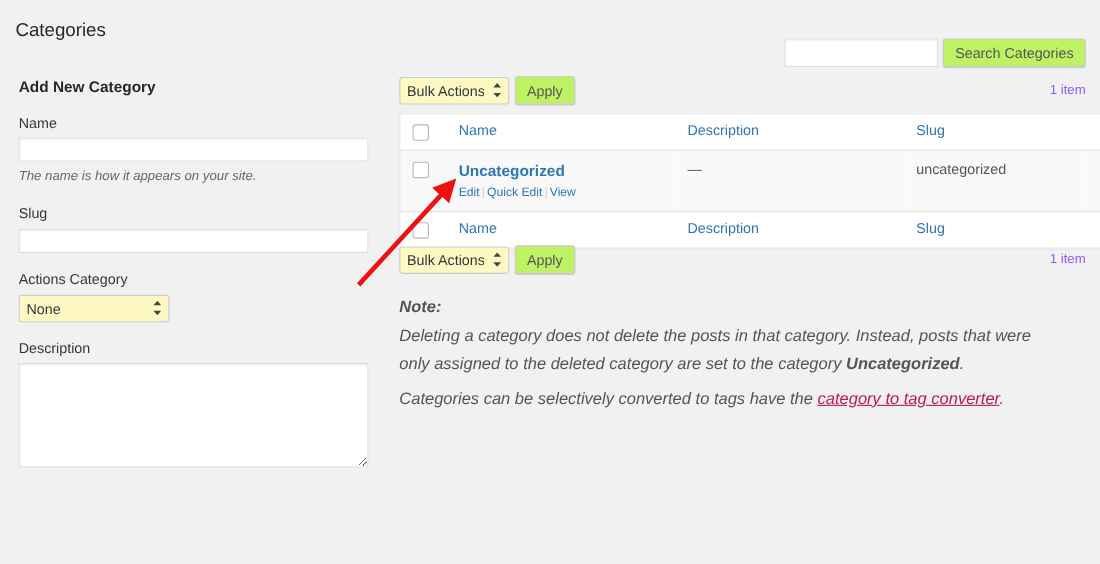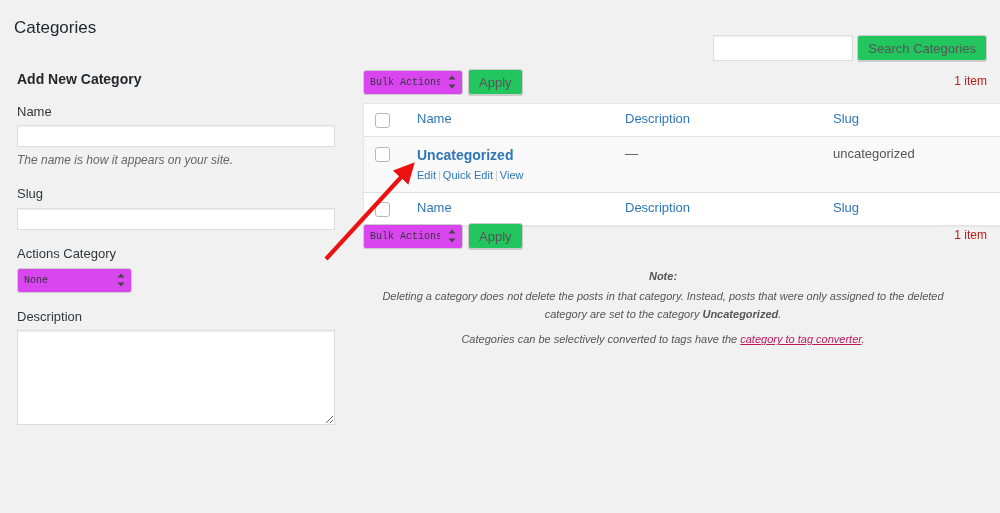--- a/index.html
+++ b/index.html
@@ -87,23 +87,23 @@
     color: #666;
     line-height: 1.52;
     margin: 4px 0 0 0;
     max-width: 330px;
   }
   select.wp-select {
     height: 25px;
     box-sizing: border-box;
     border: 1px solid #ccc;
     border-radius: 3px;
-    background: #d946ef;
-    font-size: 10px;
-    font-family: Liberation Mono, monospace;
+    background: #fef9c3;
+    font-size: 13px;
+    font-family: Liberation Sans, sans-serif;
     color: #32373c;
     padding: 1px 22px 1px 6px;
     -webkit-appearance: none;
     -moz-appearance: none;
     appearance: none;
     outline: none;
   }
   .select-wrap {
     position: relative;
     display: inline-block;
@@ -145,21 +145,21 @@
     padding: 3px 5px;
     font-size: 13px;
     font-family: "Liberation Sans", sans-serif;
     outline: none;
   }
   .wp-button {
     height: 26px;
     box-sizing: border-box;
     border: 1px solid #ccc;
     border-radius: 3px;
-    background: #22c55e;
+    background: #bef264;
     color: #555;
     font-size: 13px;
     font-family: "Liberation Sans", sans-serif;
     line-height: 1;
     padding: 0 10px;
     cursor: pointer;
     box-shadow: 0 1px 0 #ccc;
     white-space: nowrap;
   }
   #search-submit { margin-left: 4px; }
@@ -179,21 +179,21 @@
     gap: 5px;
     position: absolute;
     left: 0;
     top: 0;
   }
   .tablenav .displaying-num {
     position: absolute;
     right: 0;
     top: 5px;
     font-size: 12px;
-    color: #b91c1c;
+    color: #8b5cf6;
     text-align: right;
   }
   .bulk-select { width: 100px; }
 
   
   .wp-list-table {
     position: absolute;
     left: 0;
     width: 624px;
     border-collapse: collapse;
@@ -268,25 +268,24 @@
   .row-actions .sep { color: #ccc; padding: 0 2px; }
   .desc-dash { color: #555; }
   .slug-cell { color: #555; word-wrap: break-word; }
 
   
   #note-block {
     position: absolute;
     left: 0;
     top: 268px;
     width: 600px;
-    font-size: 11px;
+    font-size: 15px;
     font-style: italic;
     color: #555;
     line-height: 1.62;
-    text-align: center;
   }
   #note-block .note-label { font-weight: bold; font-style: italic; }
   #note-block p { margin: 0 0 8px 0; }
   #note-block .strong-inline { font-weight: bold; font-style: italic; }
   #note-block a {
     color: #be185d;
     text-decoration: underline;
   }
 
   
@@ -315,21 +314,21 @@
   </div>
 
   <div class="form-field" style="margin-top:16px;">
     <label>Slug</label>
     <input type="text" id="tag-slug" value="" style="">
   </div>
 
   <div class="form-field" style="margin-top:16px;">
     <label>Actions Category</label>
     <span class="select-wrap">
-      <select class="wp-select" id="parent-select" style="width:115px;">
+      <select class="wp-select" id="parent-select" style="width:137px;">
         <option>None</option>
       </select>
       <svg class="updown" viewBox="0 0 8 13">
         <polygon points="4,0 7.5,4 0.5,4" fill="#444"></polygon>
         <polygon points="4,13 7.5,9 0.5,9" fill="#444"></polygon>
       </svg>
     </span>
   </div>
 
   <div class="form-field" style="margin-top:16px;">

